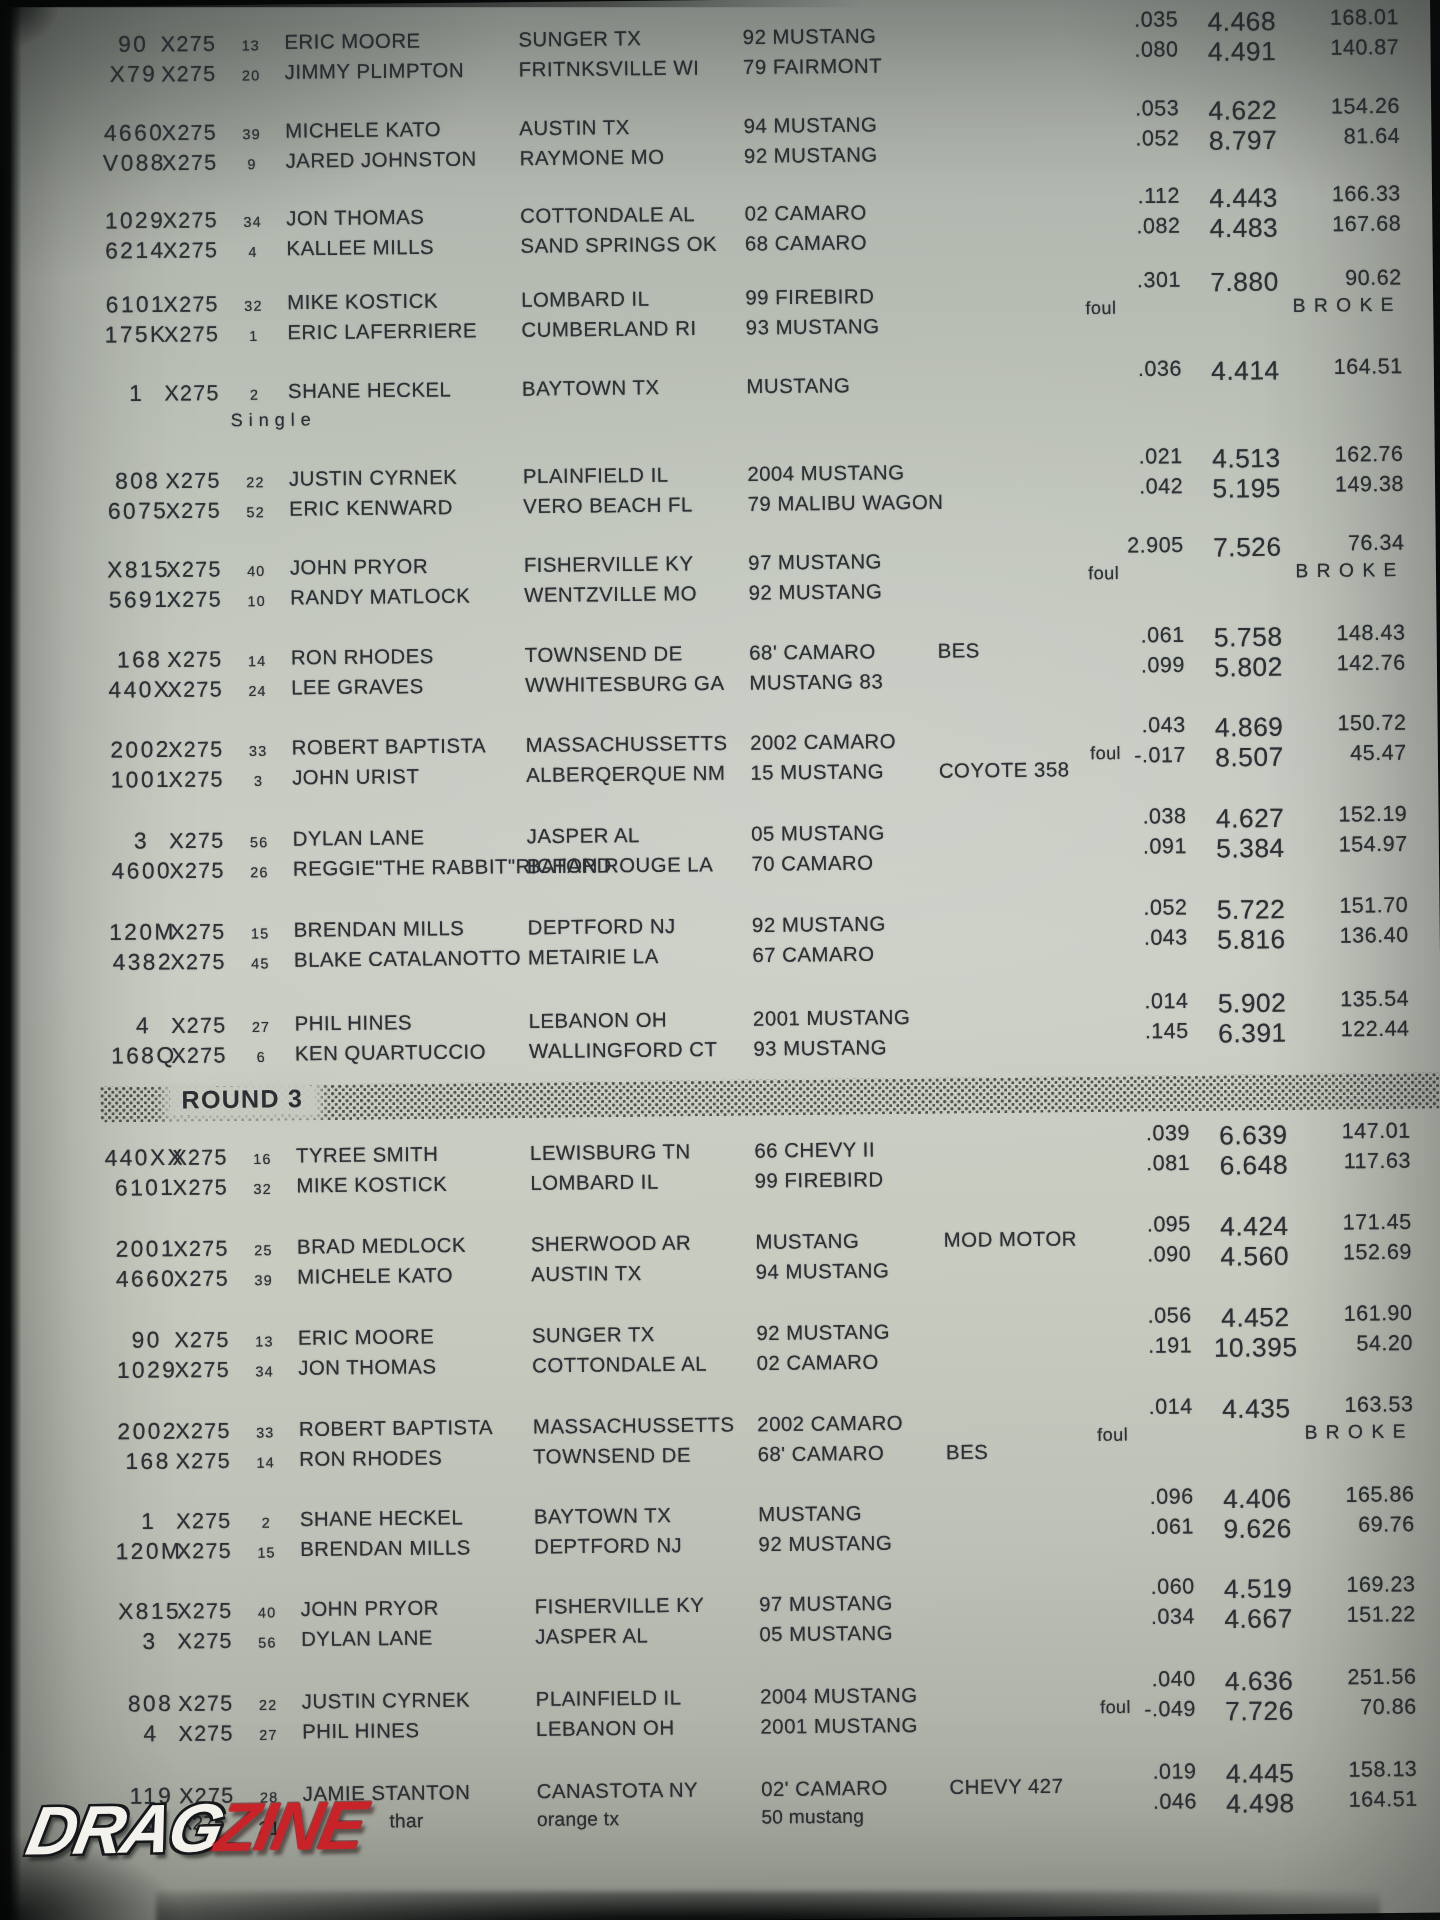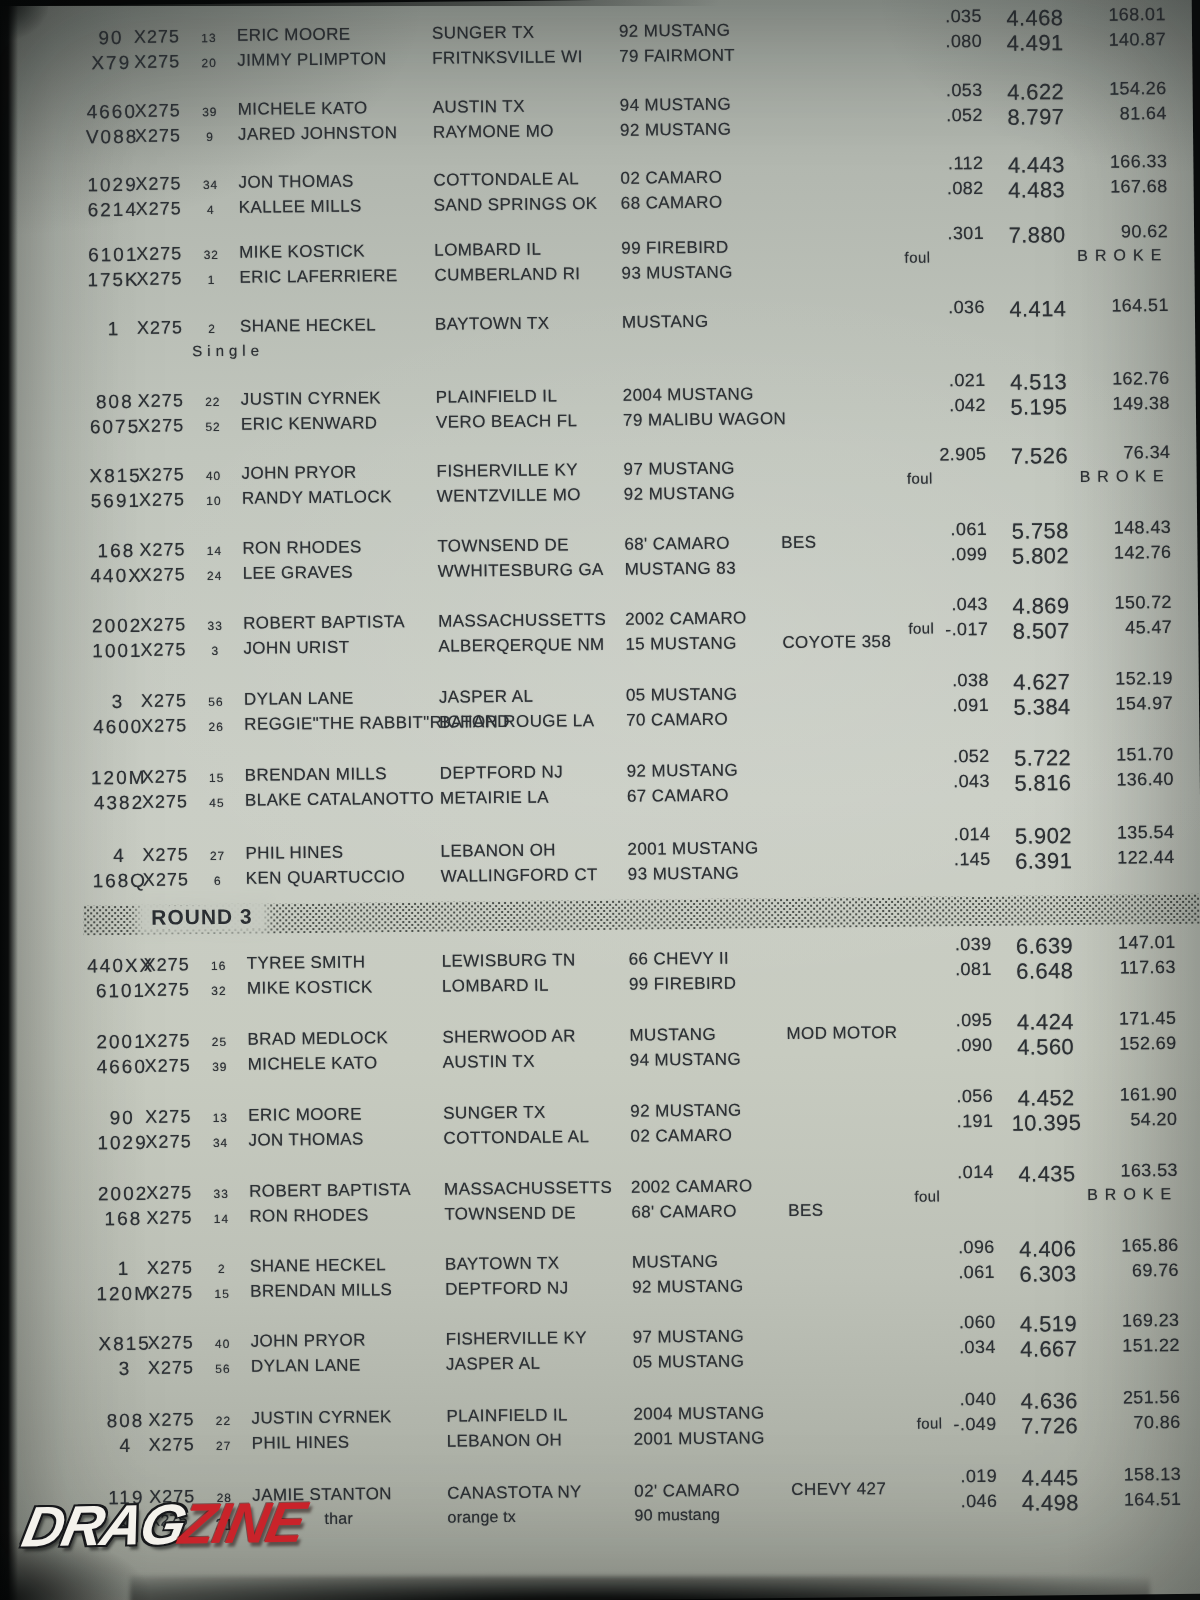--- a/index.html
+++ b/index.html
@@ -531,21 +531,21 @@
           <div class="line" style="top: 25px;">
             <span class="c-num">120M</span>
             <span class="c-cls">X275</span>
             <span class="c-rank">15</span>
             <span class="c-name">BRENDAN MILLS</span>
             <span class="c-city">DEPTFORD NJ</span>
             <span class="c-car">92 MUSTANG</span>
           </div>
           <div class="line" style="top: 13px;">
             <span class="c-rt">.061</span>
-            <span class="c-et">6.303</span>
+            <span class="c-et">9.626</span>
             <span class="c-mph">69.76</span>
           </div>
         </div>
         <div style="position: absolute; left: 0px; top: 1328px; width: 100%;">
           <div class="line" style="top: 0px;">
             <span class="c-num">X815</span>
             <span class="c-cls">X275</span>
             <span class="c-rank">40</span>
             <span class="c-name">JOHN PRYOR</span>
             <span class="c-city">FISHERVILLE KY</span>
@@ -613,21 +613,21 @@
             <span class="c-rt">.019</span>
             <span class="c-et">4.445</span>
             <span class="c-mph">158.13</span>
           </div>
           <div class="line lc" style="top: 25px;">
             <span class="c-num">5</span>
             <span class="c-cls">X275</span>
             <span class="c-rank">21</span>
             <span class="c-name" style="left: 317px;">thar</span>
             <span class="c-city">orange tx</span>
-            <span class="c-car">90 mustang</span>
+            <span class="c-car">50 mustang</span>
           </div>
           <div class="line" style="top: 13px;">
             <span class="c-rt">.046</span>
             <span class="c-et">4.498</span>
             <span class="c-mph">164.51</span>
           </div>
         </div>
       </div>
   </div>
 

